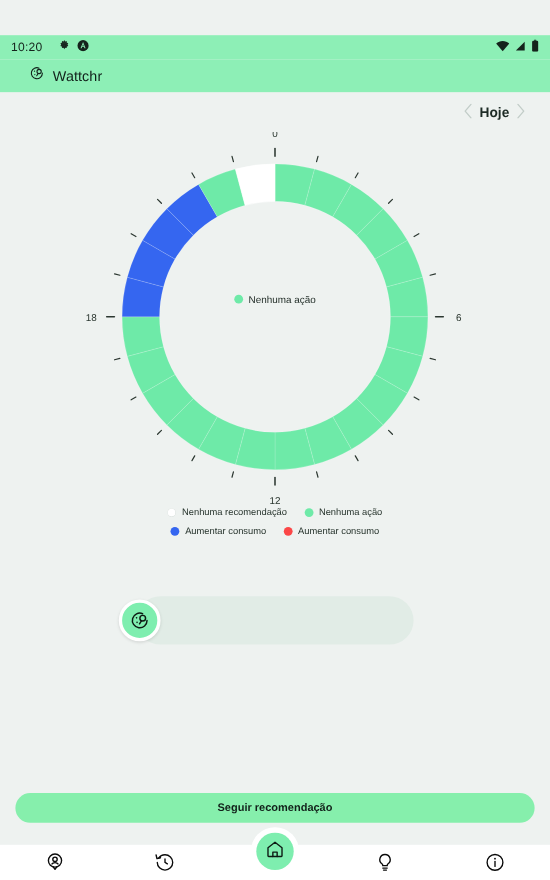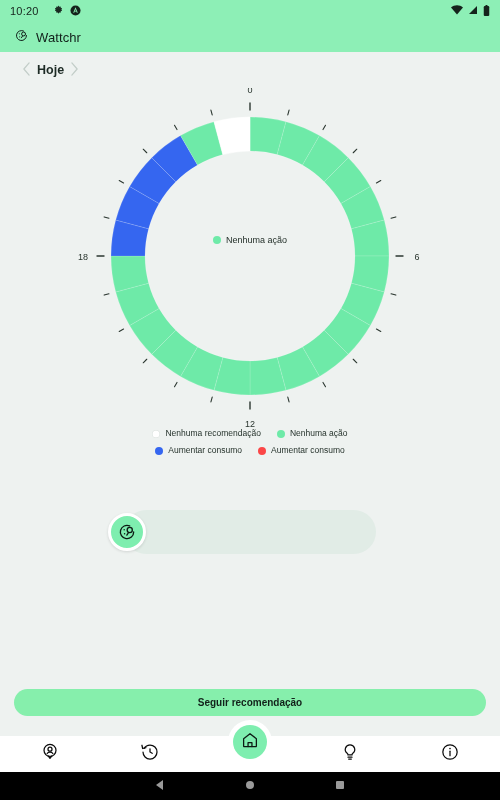--- a/index.html
+++ b/index.html
@@ -8,40 +8,40 @@
     font-family: "Liberation Sans", sans-serif;
     background: #eef2f0;
     overflow: hidden;
   }
   #app { position: relative; width: 500px; height: 800px; }
 
   
   .statusbar {
     height: 22px; background: #8defb6;
     display: flex; align-items: center; padding: 0 10px;
-    font-size: 11px; color: #15231c; font-weight: 500;
+    font-size: 11px; color: #15231c; font-weight: 500; margin-top: 32px;
   }
   .statusbar .clock { margin-right: 8px; letter-spacing: .2px; }
   .statusbar .sys-left { display: flex; align-items: center; gap: 6px; }
   .statusbar .spacer { flex: 1; }
   .statusbar .sys-right { display: flex; align-items: center; gap: 5px; }
 
   
   .appbar {
     height: 30px; background: #8defb6;
-    display: flex; align-items: center; padding: 0 14px; gap: 7px;
+    display: flex; align-items: center; padding: 0 26px; gap: 7px;
   }
   .appbar .brand {
     font-size: 13px; color: #11201a; font-weight: 500; letter-spacing: .1px;
   }
 
   
   .datenav {
     height: 36px; display: flex; align-items: center;
-    justify-content: flex-start; padding: 0 16px;
+    justify-content: flex-end; padding: 0 16px;
     border-bottom: 0; background: #eef2f0;
   }
   .datenav .chev { color: #c2cdc8; font-size: 15px; line-height: 1; padding: 4px 6px; }
   .datenav .title { font-size: 12.5px; font-weight: 700; color: #1d2b25; }
 
   
   .chartwrap { position: relative; width: 500px; height: 340px; }
   .chartsvg { position: absolute; left: 0; top: 0; }
   .center-stack {
     position: absolute; left: 0; right: 0; top: 143px;

